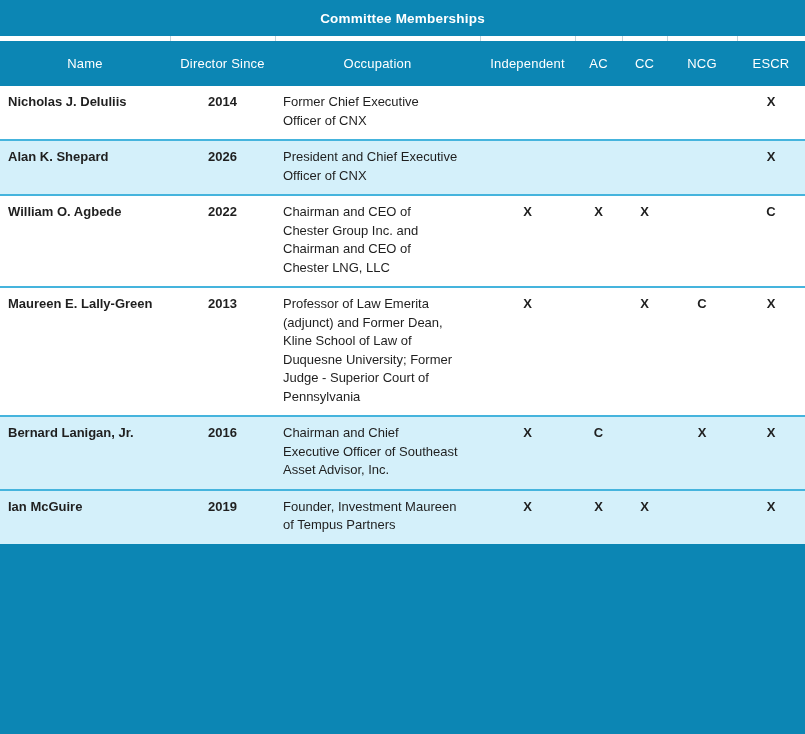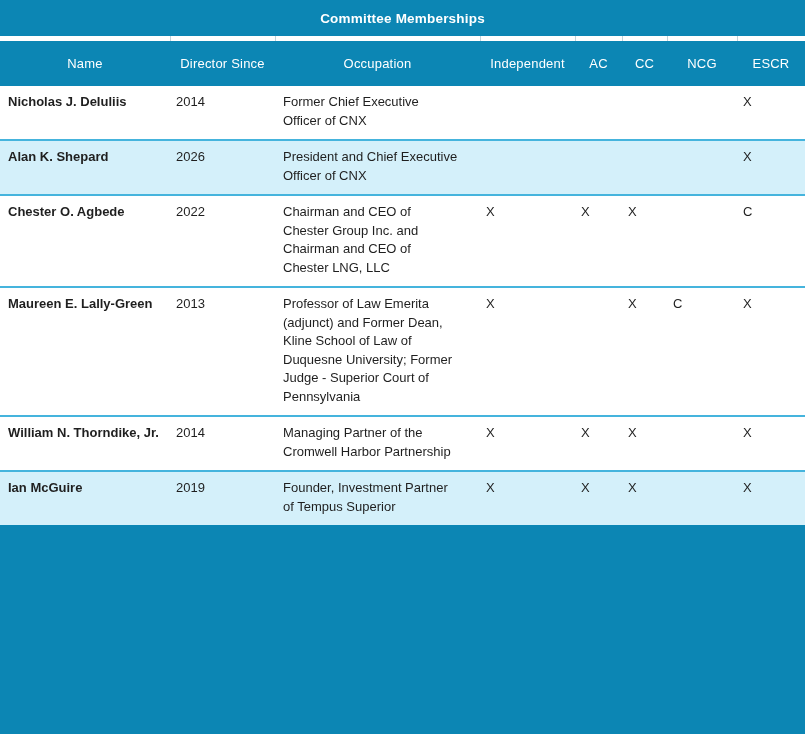--- a/index.html
+++ b/index.html
@@ -43,21 +43,21 @@
   }
   tbody tr{background:#fff;}
   tbody tr.alt{background:var(--row-alt);}
   tbody tr + tr{border-top:2px solid var(--divider);}
   tbody td{
     vertical-align:top;font-size:13px;line-height:18.5px;
     padding:7px 6px 9px;
   }
   td.name-col{padding-left:8px;font-weight:bold;}
   td.occ-col{padding-left:8px;padding-right:22px;}
-  td.center{}
+  td.center{text-align:center;font-weight:bold;}
   .footer-bar{flex:1;background:var(--teal);min-height:20px;}
 </style>
 </head>
 <body>
 
 <div class="frame">
 
   <div class="title-bar">
     <span class="title">Committee Memberships</span>
   </div>
@@ -110,53 +110,53 @@
           <td class="name-col">Alan K. Shepard</td>
           <td class="center">2026</td>
           <td class="occ-col">President and Chief Executive Officer of CNX</td>
           <td class="center"></td>
           <td class="center"></td>
           <td class="center"></td>
           <td class="center"></td>
           <td class="center">X</td>
         </tr>
         <tr>
-          <td class="name-col">Chester O. Agbede</td>
+          <td class="name-col">William O. Agbede</td>
           <td class="center">2022</td>
           <td class="occ-col">Chairman and CEO of Chester Group Inc. and Chairman and CEO of Chester LNG, LLC</td>
           <td class="center">X</td>
           <td class="center">X</td>
           <td class="center">X</td>
           <td class="center"></td>
           <td class="center">C</td>
         </tr>
         <tr>
           <td class="name-col">Maureen E. Lally-Green</td>
           <td class="center">2013</td>
           <td class="occ-col">Professor of Law Emerita (adjunct) and Former Dean, Kline School of Law of Duquesne University; Former Judge - Superior Court of Pennsylvania</td>
           <td class="center">X</td>
           <td class="center"></td>
           <td class="center">X</td>
           <td class="center">C</td>
           <td class="center">X</td>
         </tr>
-        <tr>
-          <td class="name-col">William N. Thorndike, Jr.</td>
-          <td class="center">2014</td>
-          <td class="occ-col">Managing Partner of the Cromwell Harbor Partnership</td>
+        <tr class="alt">
+          <td class="name-col">Bernard Lanigan, Jr.</td>
+          <td class="center">2016</td>
+          <td class="occ-col">Chairman and Chief Executive Officer of Southeast Asset Advisor, Inc.</td>
           <td class="center">X</td>
+          <td class="center">C</td>
+          <td class="center"></td>
           <td class="center">X</td>
-          <td class="center">X</td>
-          <td class="center"></td>
           <td class="center">X</td>
         </tr>
         <tr class="alt">
           <td class="name-col">Ian McGuire</td>
           <td class="center">2019</td>
-          <td class="occ-col">Founder, Investment Partner of Tempus Superior</td>
+          <td class="occ-col">Founder, Investment Maureen of Tempus Partners</td>
           <td class="center">X</td>
           <td class="center">X</td>
           <td class="center">X</td>
           <td class="center"></td>
           <td class="center">X</td>
         </tr>
       </tbody>
   </table>
 
   <div class="footer-bar"></div>

